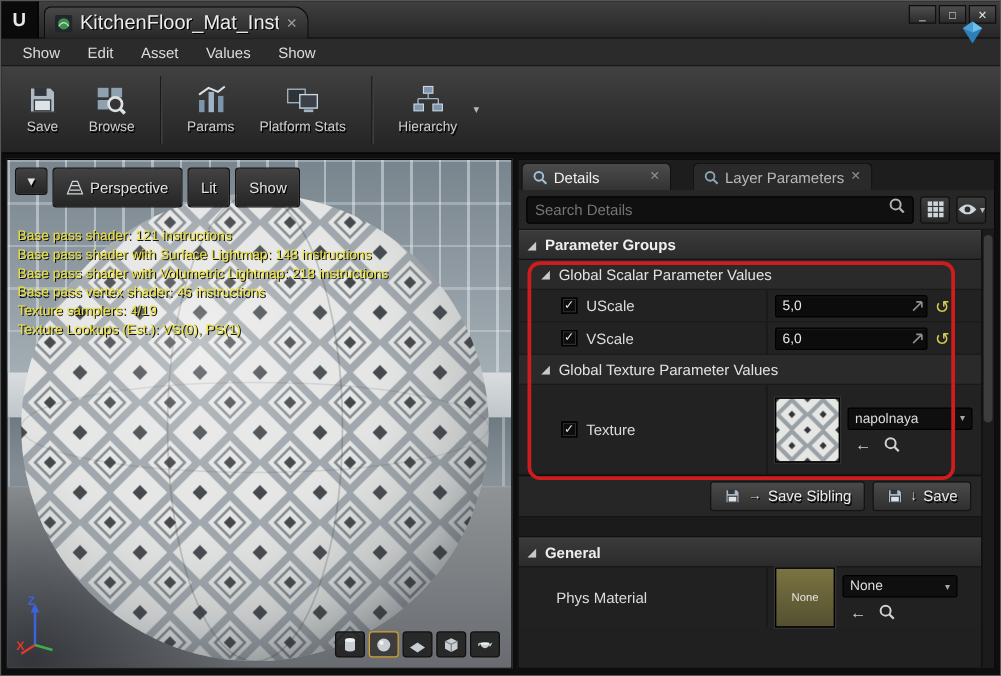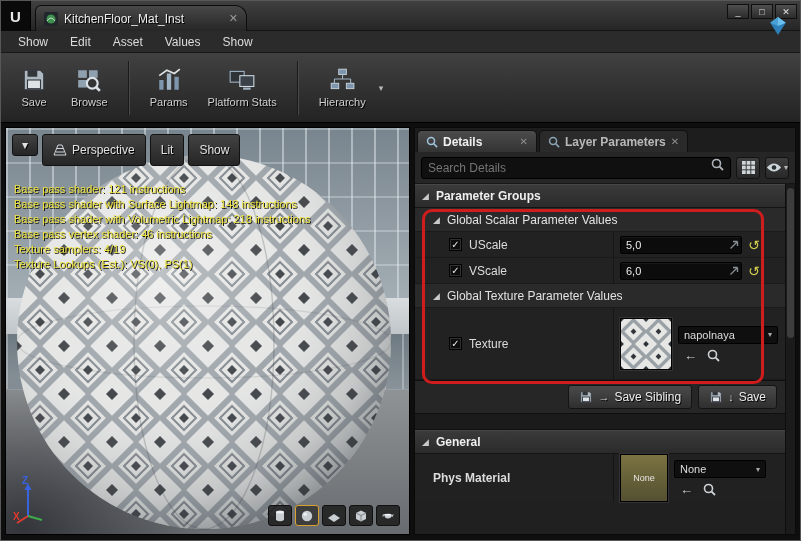--- a/index.html
+++ b/index.html
@@ -11,21 +11,21 @@
 
   
   .titlebar { position:absolute; left:0; top:0; right:0; height:30px;
               background:linear-gradient(#404040,#262626); border-bottom:1px solid #141414; }
   .ue-logo { position:absolute; left:0; top:0; width:30px; height:30px; background:#0a0a0a;
              display:flex; align-items:center; justify-content:center;
              color:#e8e8e8; font-weight:bold; font-size:15px; border-right:1px solid #000; }
   .doc-tab { position:absolute; left:34px; top:4px; height:26px; width:212px;
              background:linear-gradient(#484848,#262626); border:1px solid #0c0c0c; border-bottom:none;
              border-radius:6px 12px 0 0; display:flex; align-items:center; gap:6px; padding:0 8px; }
-  .doc-tab .t-title { font-size:12px; color:#ececec; text-shadow:1px 1px 0 #000;
+  .doc-tab .t-title { font-size:16px; color:#ececec; text-shadow:1px 1px 0 #000;
                       white-space:nowrap; overflow:hidden; flex:1; }
   .doc-tab .t-close { color:#9a9a9a; font-size:11px; cursor:pointer; }
   .win-controls { position:absolute; right:3px; top:3px; display:flex; gap:2px; }
   .win-btn { width:22px; height:15px; background:linear-gradient(#4e4e4e,#2b2b2b);
              border:1px solid #0f0f0f; color:#e0e0e0; font-size:9px; line-height:12px;
              display:flex; align-items:center; justify-content:center; cursor:pointer; }
   .gem { position:absolute; right:12px; top:15px; z-index:6; }
 
   
   .menubar { position:absolute; left:0; top:30px; right:0; height:22px; background:#2b2b2b;
@@ -84,21 +84,21 @@
                border-radius:3px; display:flex; align-items:center; justify-content:center; cursor:pointer; }
   .shape-btn.active { background:#3d3d3d; border:1px solid #d6a22b; }
 
   .axis-gizmo { position:absolute; left:6px; bottom:8px; z-index:20; }
   .axis-z { fill:#3a63e0; font-size:10px; font-weight:bold; }
   .axis-x { fill:#e03a2f; font-size:10px; font-weight:bold; }
 
   
   .panel { position:absolute; left:413px; top:4px; right:4px; bottom:5px; background:#242424;
            border:1px solid #0a0a0a; display:flex; flex-direction:column; }
-  .tabbar { height:24px; background:#1d1d1d; display:flex; align-items:flex-end; gap:2px; padding:0 2px;font-weight:bold; }
+  .tabbar { height:24px; background:#1d1d1d; display:flex; align-items:flex-end; gap:17px; padding:0 2px; }
   .ptab { height:22px; display:flex; align-items:center; gap:5px; padding:0 8px;
           background:#2a2a2a; border:1px solid #101010; border-bottom:none;
           border-radius:5px 5px 0 0; font-size:12px; color:#b9b9b9; cursor:pointer; min-width:120px; }
   .ptab.active { background:linear-gradient(#4c4c4c,#333333); color:#f0f0f0; }
   .ptab .tabx { margin-left:auto; color:#8f8f8f; font-size:10px; }
 
   .searchrow { height:32px; background:#262626; border-bottom:1px solid #161616;
                display:flex; align-items:center; gap:5px; padding:0 6px; }
   .searchbox { flex:1; height:22px; background:#101010; border:1px solid #000; border-radius:3px;
                display:flex; padding:0 6px; }
@@ -116,21 +116,21 @@
            font-size:12px; font-weight:bold; color:#efefef; cursor:pointer; }
   .psub  { height:24px; background:#2a2a2a; border-bottom:1px solid #1a1a1a; display:flex;
            align-items:center; gap:7px; padding:0 7px 0 18px; font-size:12px; color:#e2e2e2; cursor:pointer; }
   .expander { color:#c9c9c9; font-size:9px; }
 
   .prow { display:flex; background:#222222; border-bottom:1px solid #1a1a1a; }
   .prow.h26 { height:26px; }
   .prow.h72 { height:72px; }
   .plabel { width:199px; border-right:1px solid #161616; display:flex; align-items:center;
             gap:7px; padding-left:34px; font-size:12px; color:#dcdcdc; }
-  .plabel.noindent { padding-left:18px;font-weight:bold; }
+  .plabel.noindent { padding-left:30px; }
   .pvalue { flex:1; display:flex; align-items:center; gap:6px; padding:0 6px; }
 
   .checkbox { width:13px; height:13px; background:#0d0d0d; border:1px solid #000;
               box-shadow:inset 0 0 0 1px #303030; color:#e8e8e8; font-size:10px; line-height:11px;
               display:flex; align-items:center; justify-content:center; cursor:pointer; }
 
   .numfield { width:122px; height:18px; background:#0c0c0c; border:1px solid #000; border-radius:2px;
               box-shadow:inset 0 1px 0 rgba(255,255,255,0.05); display:flex; align-items:center;
               padding:0 2px 0 5px; }
   .numfield input { flex:1; width:40px; background:transparent; border:none; outline:none;

